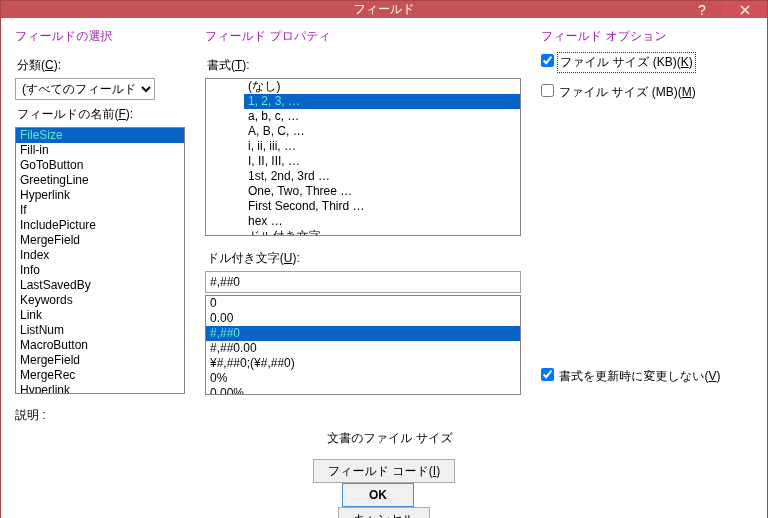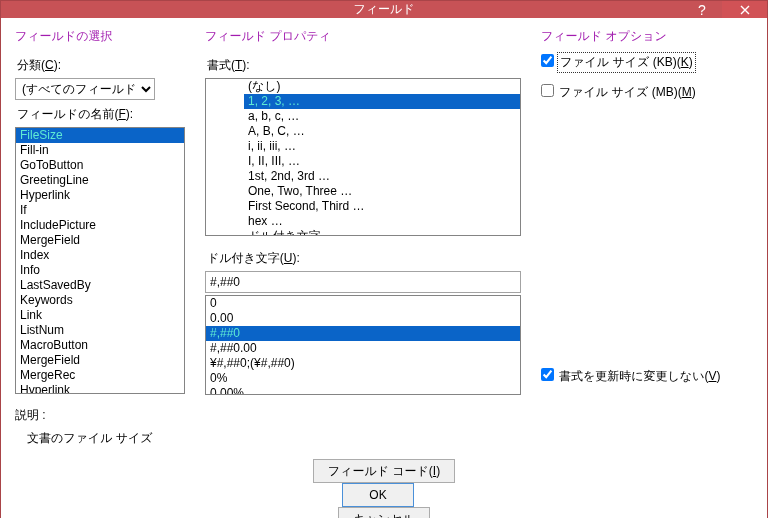--- a/index.html
+++ b/index.html
@@ -68,21 +68,21 @@
     padding: 1px 4px;
     font: inherit;
     width: 100%;
     background: #fff;
   }
   .checkbox-row { display: flex; align-items: flex-start; gap: 5px; margin: 3px 0 10px 0; }
   .checkbox-row input[type=checkbox] { margin: 0; width: 13px; height: 13px; }
   .opt-focused { outline: 1px dotted #333; outline-offset: 1px; padding: 0 1px; }
   .desc-block { margin-top: 12px; }
   .desc-title { margin-bottom: 6px; }
-  .desc-text { margin-left: 12px; }
+  .desc-text { margin-left: 12px; text-align: center; }
   .footer { display: flex; align-items: center; margin-top: 12px; flex-direction: column; }
   .btn {
     border: 1px solid #acacac;
     background: #f0f0f0;
     height: 24px;
     padding: 0 14px;
     font: inherit;
     cursor: default;
     min-width: 72px;
   }
@@ -212,18 +212,18 @@
     <div class="desc-block">
       <div class="desc-title">説明 :</div>
       <div class="desc-text">文書のファイル サイズ</div>
     </div>
 
     <div class="footer">
       <button class="btn">
         <span>フィールド コード(</span><span class="underline">I</span><span>)</span>
       </button>
       <div class="spacer"></div>
-      <button class="btn primary" style="margin-right:12px;">OK</button>
+      <button class="btn primary" style="margin-right:12px;font-weight:bold;">OK</button>
       <button class="btn">キャンセル</button>
     </div>
   </div>
 
 </div>
 
 </body></html>

